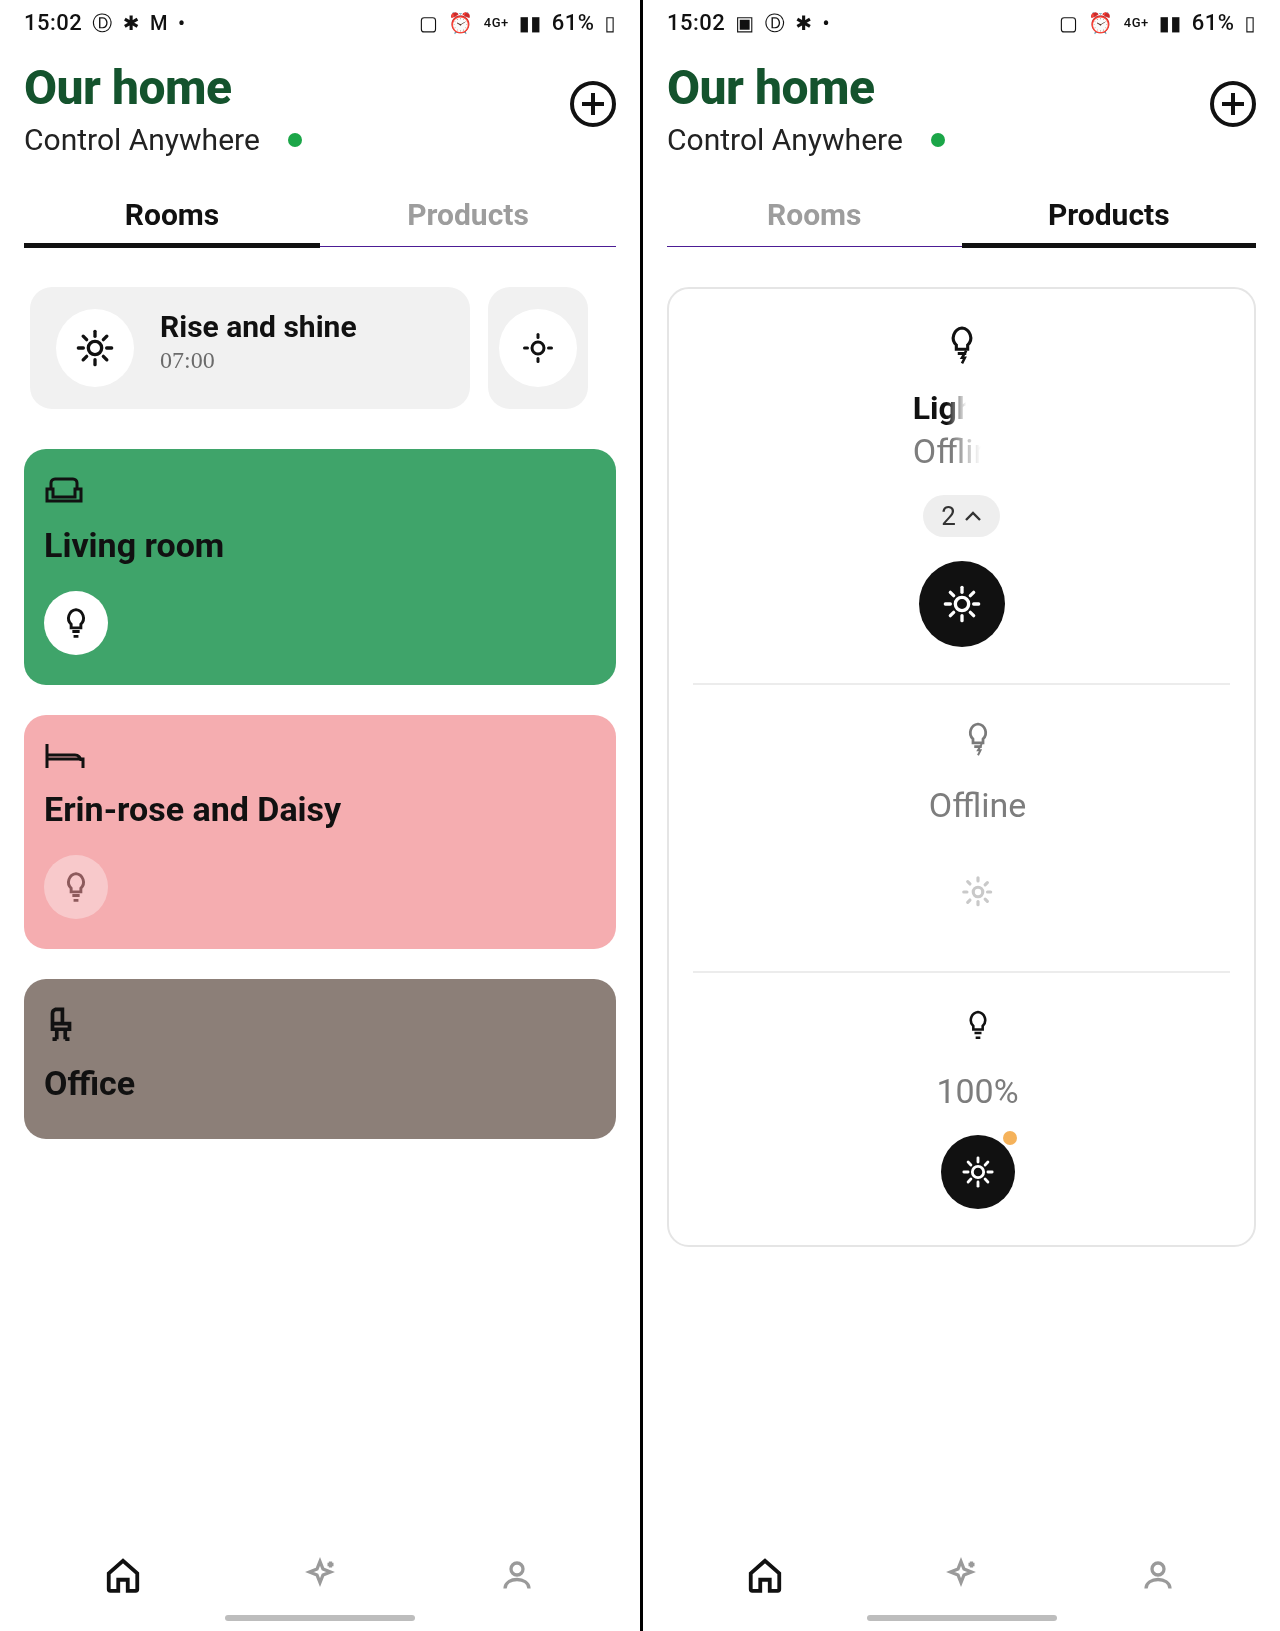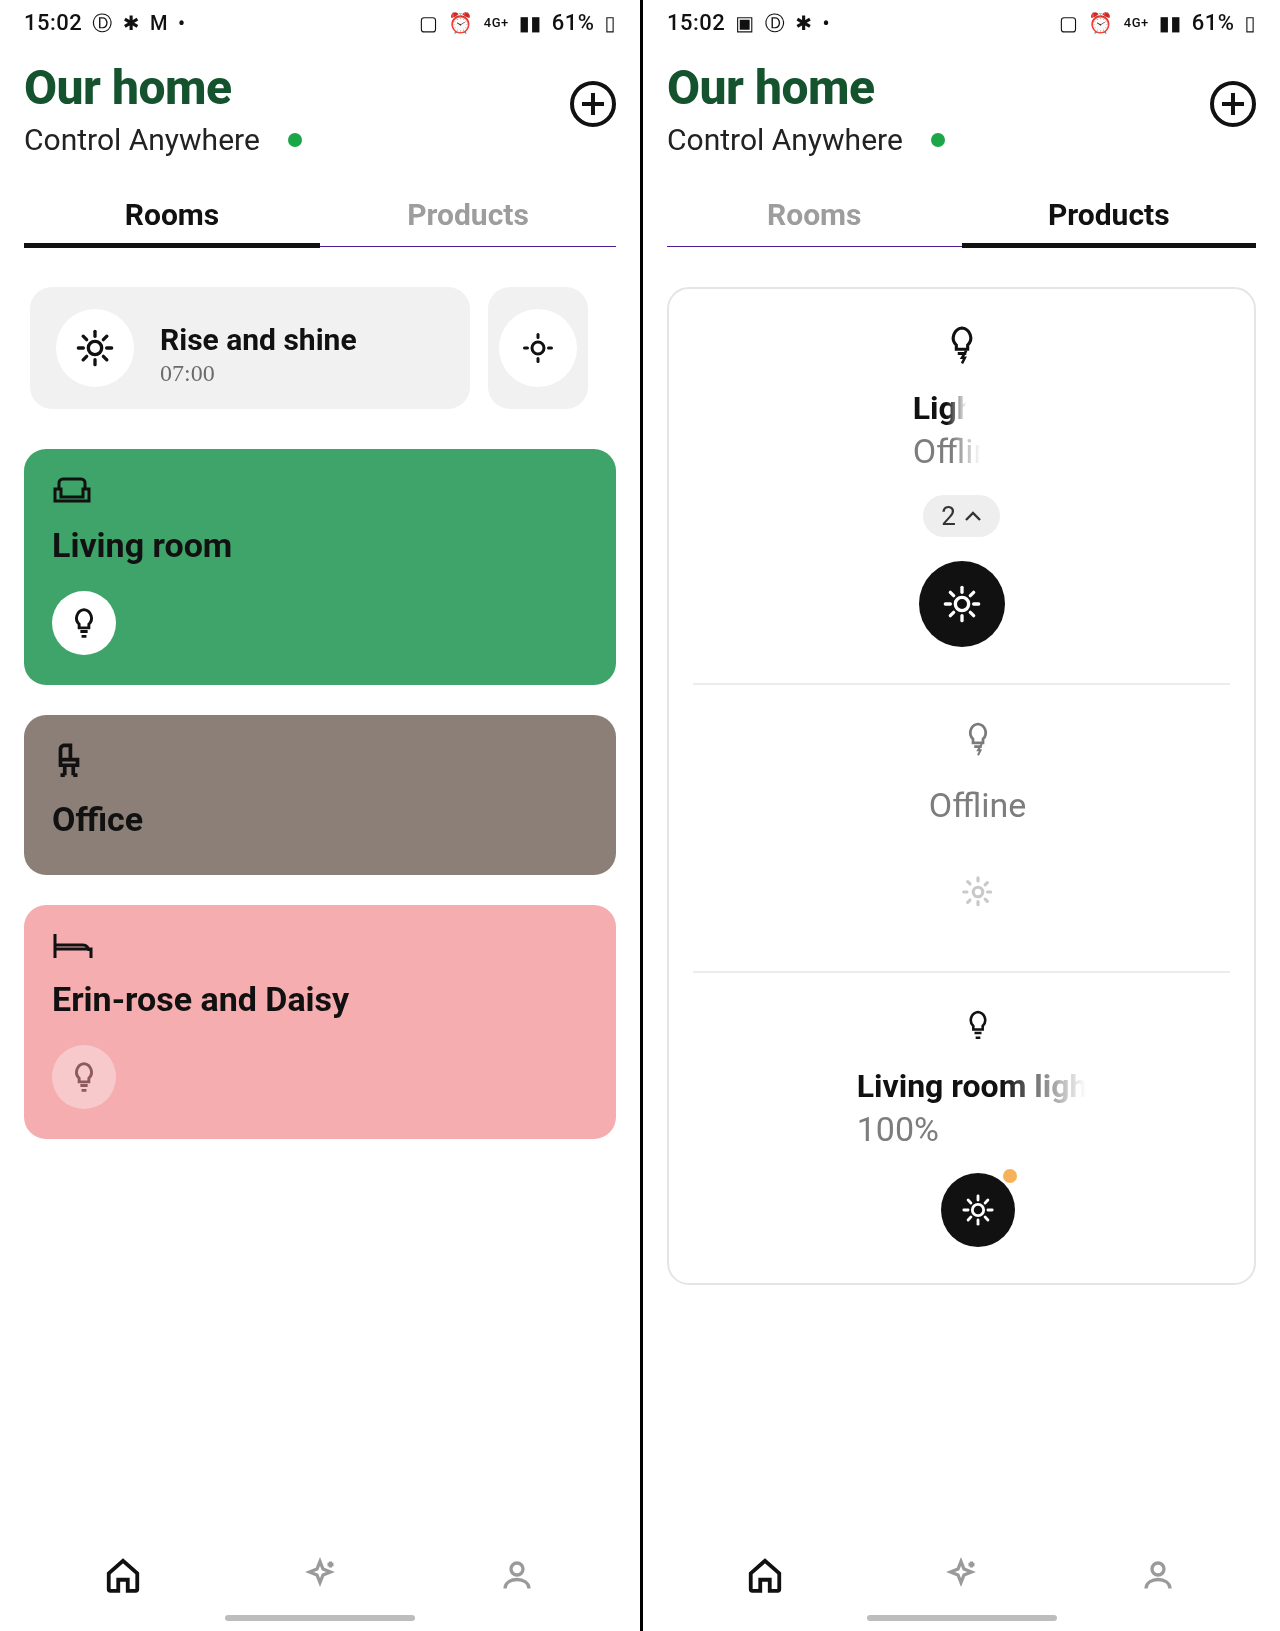--- a/index.html
+++ b/index.html
@@ -99,21 +99,21 @@
   
   .content{ flex:1; padding-top:40px; overflow:hidden; }
 
   
   .scenes{ display:flex; gap:18px; margin-bottom:40px; overflow:hidden; padding-left:6px;}
   .scene-card{
     flex:0 0 auto;
     background:#f1f1f1;
     border-radius:22px;
     display:flex;
-    align-items:flex-end;
+    align-items:flex-start;
     gap:26px;
     padding:22px 26px;
     min-width:440px;
   }
   .scene-circle{
     width:78px;height:78px;border-radius:50%;
     background:#fff;
     display:flex;align-items:center;justify-content:center;
   }
   .scene-title{font-size:30px;font-weight:700;color:#111;}
@@ -122,21 +122,21 @@
     flex:0 0 auto;
     background:#f1f1f1;
     border-radius:22px;
     display:flex;align-items:center;justify-content:center;
     width:100px;height:122px;
   }
 
   
   .room-card{
     border-radius:22px;
-    padding:26px 28px 30px;
+    padding:26px 20px 30px;
     margin-bottom:30px;
     min-height:180px;
     color:#111;
     position:relative;
   }
   .room-name{font-size:34px;font-weight:700;margin-top:18px;}
   .room-icon{font-size:30px;}
   .light-chip{
     width:64px;height:64px;border-radius:50%;
     display:flex;align-items:center;justify-content:center;
@@ -308,42 +308,42 @@
       </div>
       <div class="room-name">Living room</div>
       <div class="light-chip white">
         <svg width="30" height="34" viewBox="0 0 24 28" fill="none" stroke="#111" stroke-width="2.4">
           <path d="M9 21h6M10 25h4"></path>
           <path d="M12 3a7 7 0 00-4 12v3h8v-3a7 7 0 00-4-12z"></path>
         </svg>
       </div>
     </div>
 
-    <div class="room-card" style="background:#8c7f78;min-height:160px">
-      <div class="room-icon">
-        <svg width="34" height="40" viewBox="0 0 24 28" fill="none" stroke="#111" stroke-width="2.6">
-          <path d="M8 3h5v10H6V6a3 3 0 012-3zM6 13h12v4H6zM9 17v7M15 17v7M6 24h3M15 24h3"></path>
-        </svg>
-      </div>
-      <div class="room-name">Office</div>
-    </div>
-
     <div class="room-card" style="background:#f5adb0">
       <div class="room-icon">
         <svg width="42" height="30" viewBox="0 0 42 30" fill="none" stroke="#111" stroke-width="3">
           <path d="M3 3v24M3 18h36v9M3 14h28a6 6 0 016 6"></path>
         </svg>
       </div>
       <div class="room-name">Erin-rose and Daisy</div>
       <div class="light-chip faint">
         <svg width="30" height="34" viewBox="0 0 24 28" fill="none" stroke="#8d5a5c" stroke-width="2.4">
           <path d="M9 21h6M10 25h4"></path>
           <path d="M12 3a7 7 0 00-4 12v3h8v-3a7 7 0 00-4-12z"></path>
         </svg>
       </div>
+    </div>
+
+    <div class="room-card" style="background:#8c7f78;min-height:160px">
+      <div class="room-icon">
+        <svg width="34" height="40" viewBox="0 0 24 28" fill="none" stroke="#111" stroke-width="2.6">
+          <path d="M8 3h5v10H6V6a3 3 0 012-3zM6 13h12v4H6zM9 17v7M15 17v7M6 24h3M15 24h3"></path>
+        </svg>
+      </div>
+      <div class="room-name">Office</div>
     </div>
 
   </div>
 
   <div class="bottom-nav">
     <div class="nav-item">
       <svg width="38" height="38" viewBox="0 0 24 24" fill="none" stroke="#111" stroke-width="2.4">
           <path d="M3 11l9-8 9 8v10a1 1 0 01-1 1h-5v-7h-6v7H4a1 1 0 01-1-1z"></path>
         </svg>
     </div>
@@ -461,21 +461,20 @@
         </div>
       </div>
 
       <div class="product-row" style="padding-left:40px">
         <div class="prod-icon">
           <svg width="28" height="34" viewBox="0 0 24 28" fill="none" stroke="#111" stroke-width="2.2">
             <path d="M12 2a7 7 0 00-4 12v3h8v-3A7 7 0 0012 2zM9 20h6M10 24h4"></path>
           </svg>
         </div>
         <div class="prod-text">
-          <div class="prod-name">Living room light</div>
           <div class="prod-sub">100%</div>
         </div>
         <div class="big-toggle on" style="width:74px;height:74px">
           <span class="notify-dot"></span>
           <svg width="34" height="34" viewBox="0 0 24 24" fill="none" stroke="#fff" stroke-width="2">
             <circle cx="12" cy="12" r="4"></circle>
             <g stroke-linecap="round">
               <line x1="12" y1="2" x2="12" y2="5"></line>
                 <line x1="12" y1="19" x2="12" y2="22"></line>
               <line x1="2" y1="12" x2="5" y2="12"></line>

